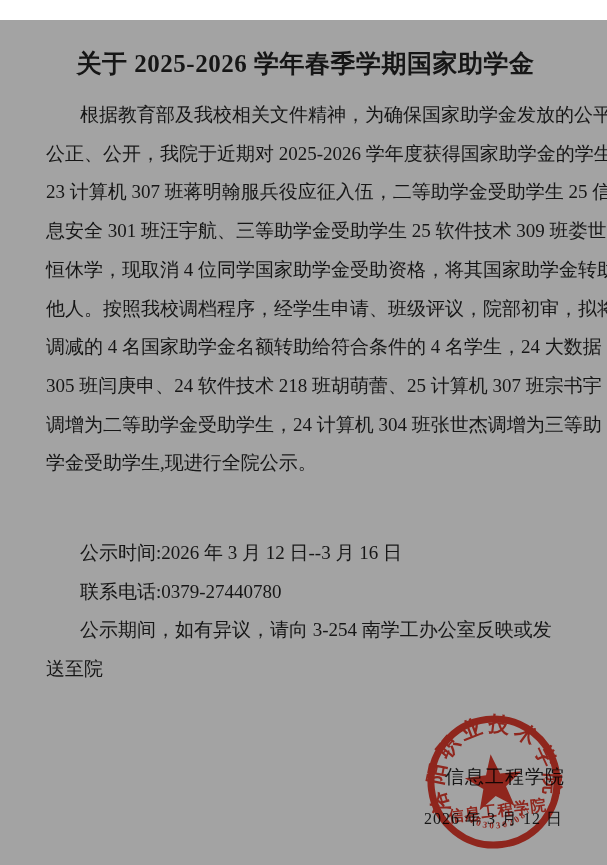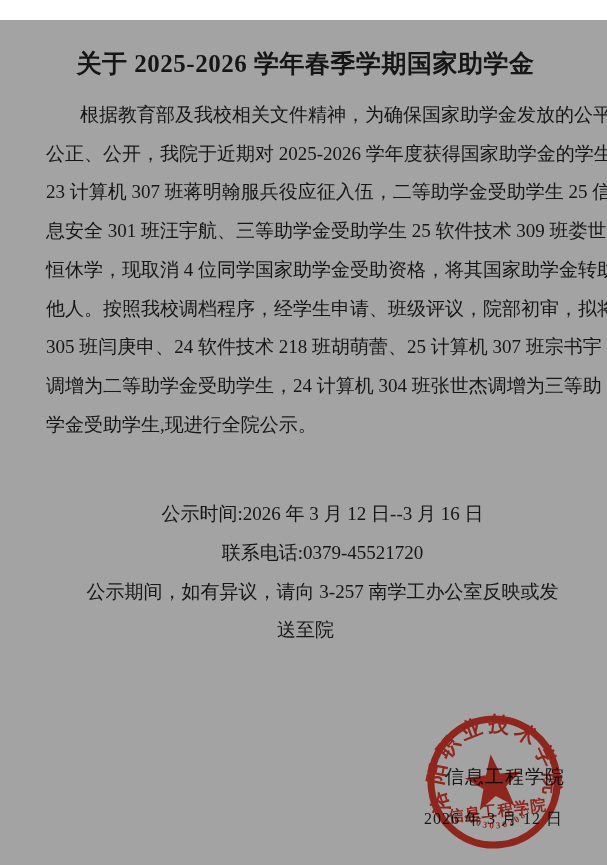--- a/index.html
+++ b/index.html
@@ -32,21 +32,20 @@
     text-align-last: justify;
     text-justify: inter-character;
     white-space: nowrap;
   }
   .line.first { text-indent: 34px; }
   .line.last { text-align-last: left; white-space: normal; }
   .meta {
     margin: 51px 42px 0 46px;
     font-size: 19px;
     line-height: 38.7px;
-    text-align: center;
   }
   .meta .indent { text-indent: 34px; }
   .dept {
     position: absolute;
     top: 744px;
     right: 42px;
     font-size: 19px;
     letter-spacing: 1px;
     z-index: 1;
   }
@@ -84,29 +83,30 @@
     <div>关于 2025-2026 学年春季学期国家助学金</div>
   </h1>
 
   <div class="body-para">
     <div class="line first">根据教育部及我校相关文件精神，为确保国家助学金发放的公平、</div>
     <div class="line">公正、公开，我院于近期对 2025-2026 学年度获得国家助学金的学生</div>
     <div class="line">23 计算机 307 班蒋明翰服兵役应征入伍，二等助学金受助学生 25 信</div>
     <div class="line">息安全 301 班汪宇航、三等助学金受助学生 25 软件技术 309 班娄世</div>
     <div class="line">恒休学，现取消 4 位同学国家助学金受助资格，将其国家助学金转助</div>
     <div class="line">他人。按照我校调档程序，经学生申请、班级评议，院部初审，拟将</div>
+    <div class="line">调减的 4 名国家助学金名额转助给符合条件的 4 名学生，24 大数据</div>
     <div class="line">305 班闫庚申、24 软件技术 218 班胡萌蕾、25 计算机 307 班宗书宇</div>
     <div class="line">调增为二等助学金受助学生，24 计算机 304 班张世杰调增为三等助</div>
     <div class="line last">学金受助学生,现进行全院公示。</div>
   </div>
 
   <div class="meta">
     <div class="indent">公示时间:2026 年 3 月 12 日--3 月 16 日</div>
-    <div class="indent">联系电话:0379-45521720</div>
-    <div class="indent">公示期间，如有异议，请向 3-257 南学工办公室反映或发送至院</div>
+    <div class="indent">联系电话:0379-27440780</div>
+    <div class="indent">公示期间，如有异议，请向 3-254 南学工办公室反映或发送至院</div>
   </div>
 
   <div class="dept">信息工程学院</div>
   <div class="sig-date">2026 年 3 月 12 日</div>
 
   <svg class="seal" viewBox="0 0 140 140" xmlns="http://www.w3.org/2000/svg">
     <defs>
       <path id="sealTopArc" d="M 23.5,91.5 A 51,51 0 1 1 116.5,91.5" fill="none"></path>
       <path id="sealBottomArc" d="M 26,86 A 47,47 0 0 0 114,86" fill="none"></path>
     </defs>

